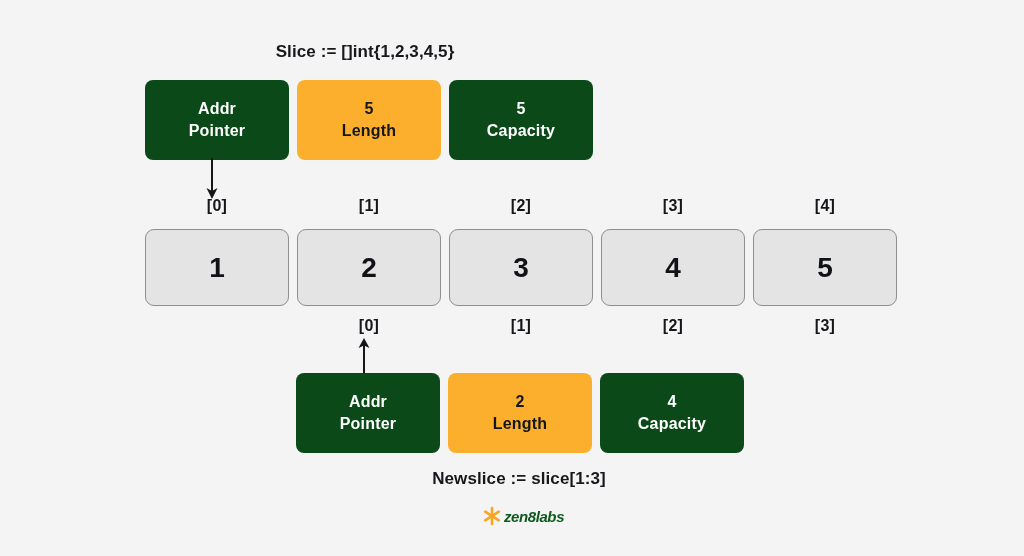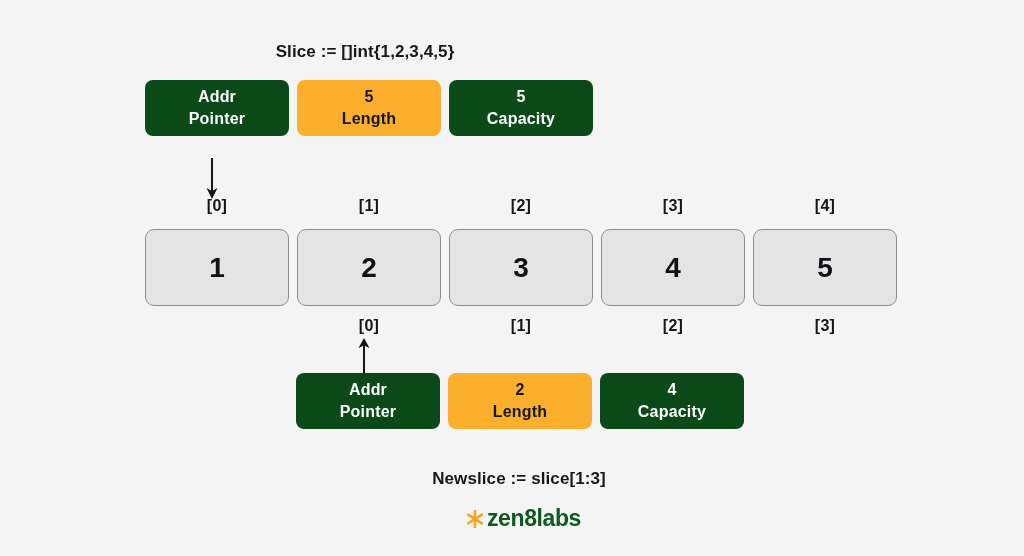--- a/index.html
+++ b/index.html
@@ -37,21 +37,21 @@
   .struct-row {
     position: absolute;
     display: flex;
     gap: 8px;
   }
   #top-struct-row    { left: 145px; top: 80px; }
   #bottom-struct-row { left: 296px; top: 373px; }
 
   .struct-box {
     width: 144px;
-    height: 56px;
+    height: 80px;
     border-radius: 8px;
     display: flex;
     flex-direction: column;
     align-items: center;
     justify-content: center;
     gap: 3px;
     box-sizing: border-box;
   }
   .struct-box.green  { background: #0b4a18; color: #ffffff; }
   .struct-box.orange { background: #fbaf2c; color: #15161a; }
@@ -113,24 +113,25 @@
     left: 0; right: 0;
     top: 505px;
     display: flex;
     align-items: center;
     justify-content: center;
     gap: 2px;
     transform: translateX(11px);
   }
   #logo-mark { display: block; }
   #logo-text {
-    font-size: 23px;
+    font-size: 15px;
     font-weight: 700;
     color: #0e5a1e;
     letter-spacing: -.4px;
+    font-style: italic;
   }
 </style>
 </head>
 <body>
 
 <div class="canvas">
 
   <div class="caption" id="title-caption">Slice := []int{1,2,3,4,5}</div>
 
   <div class="struct-row" id="top-struct-row">

